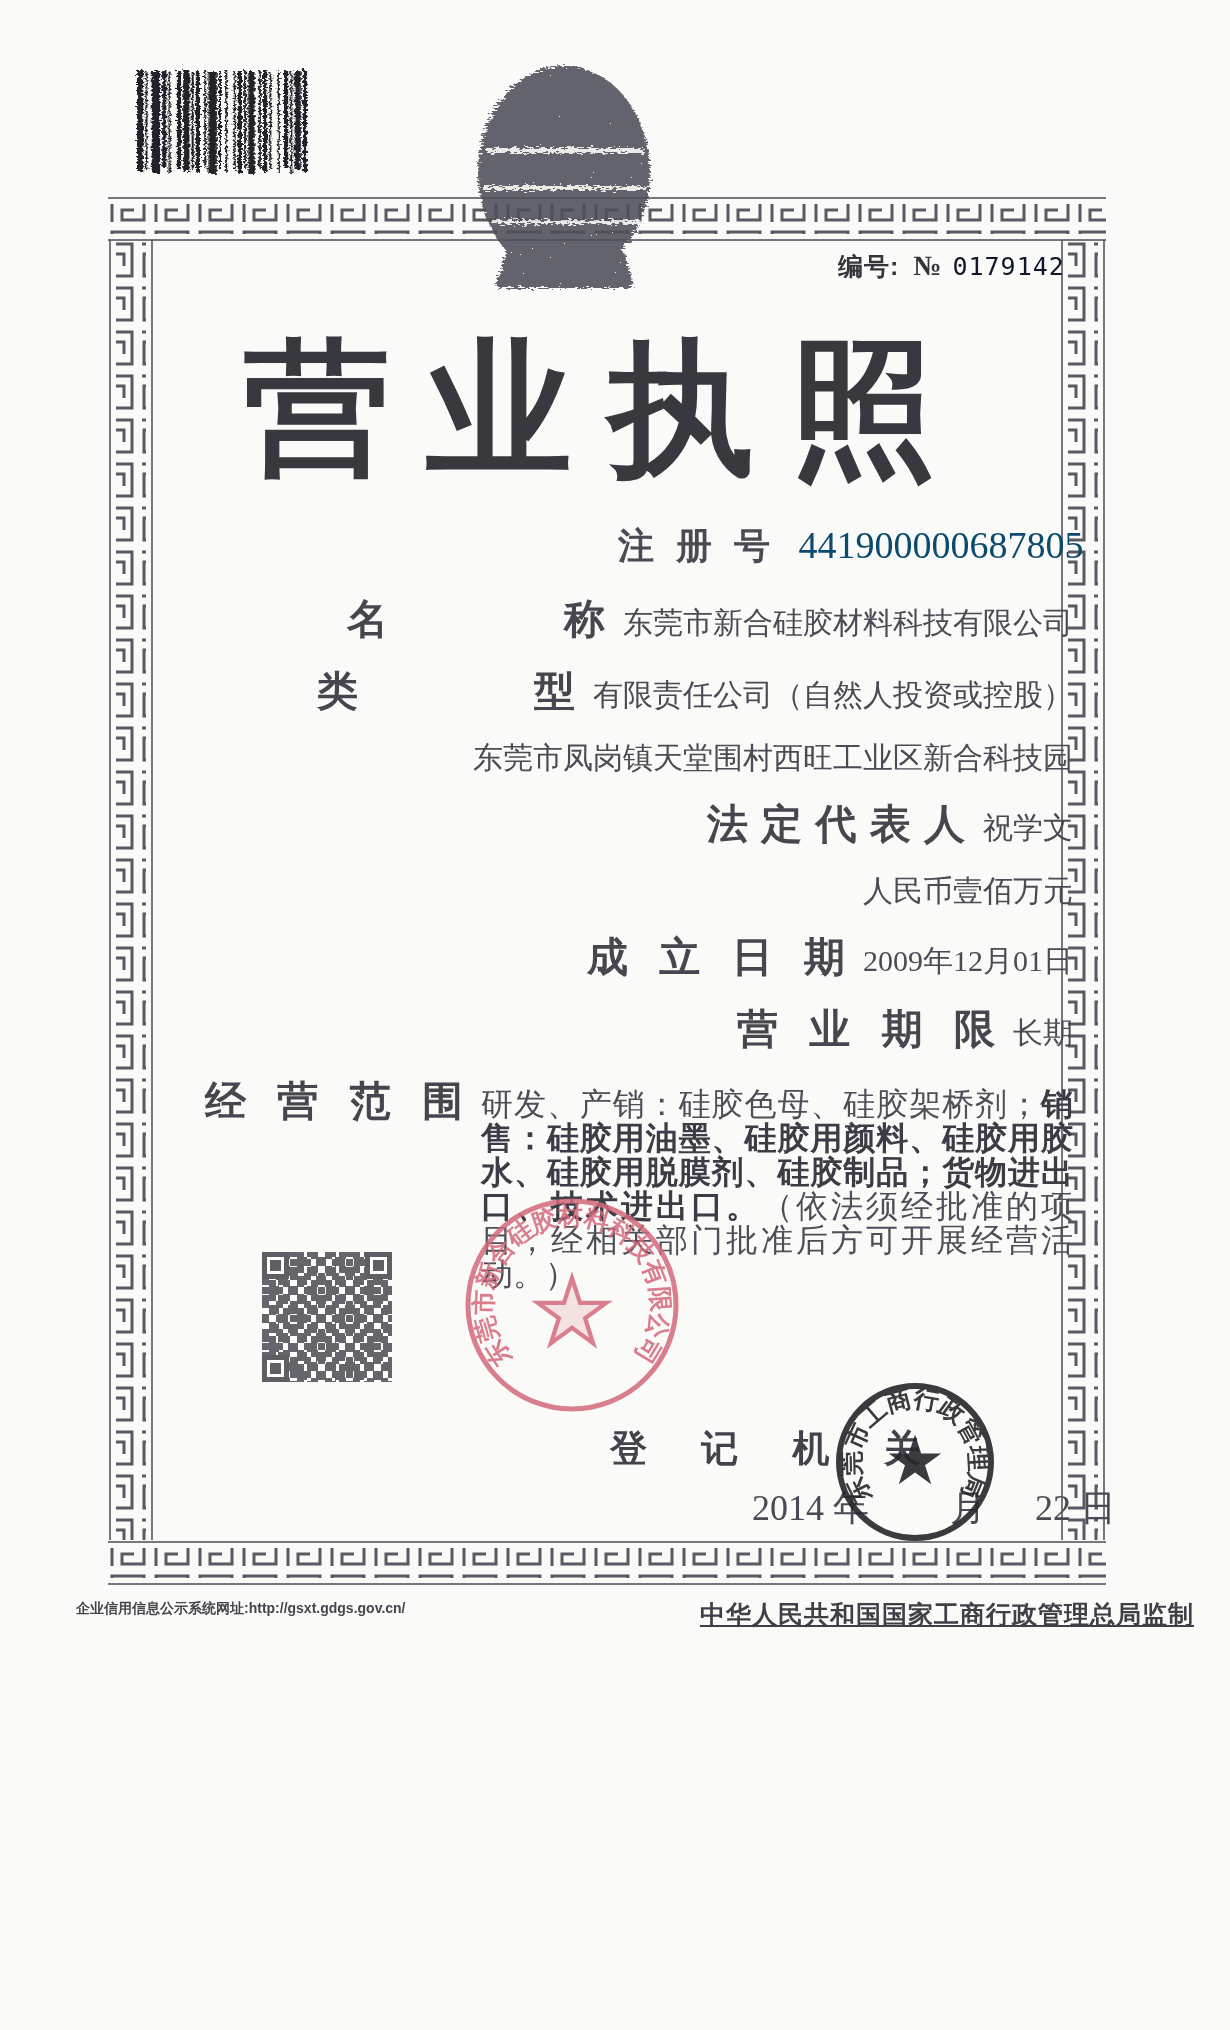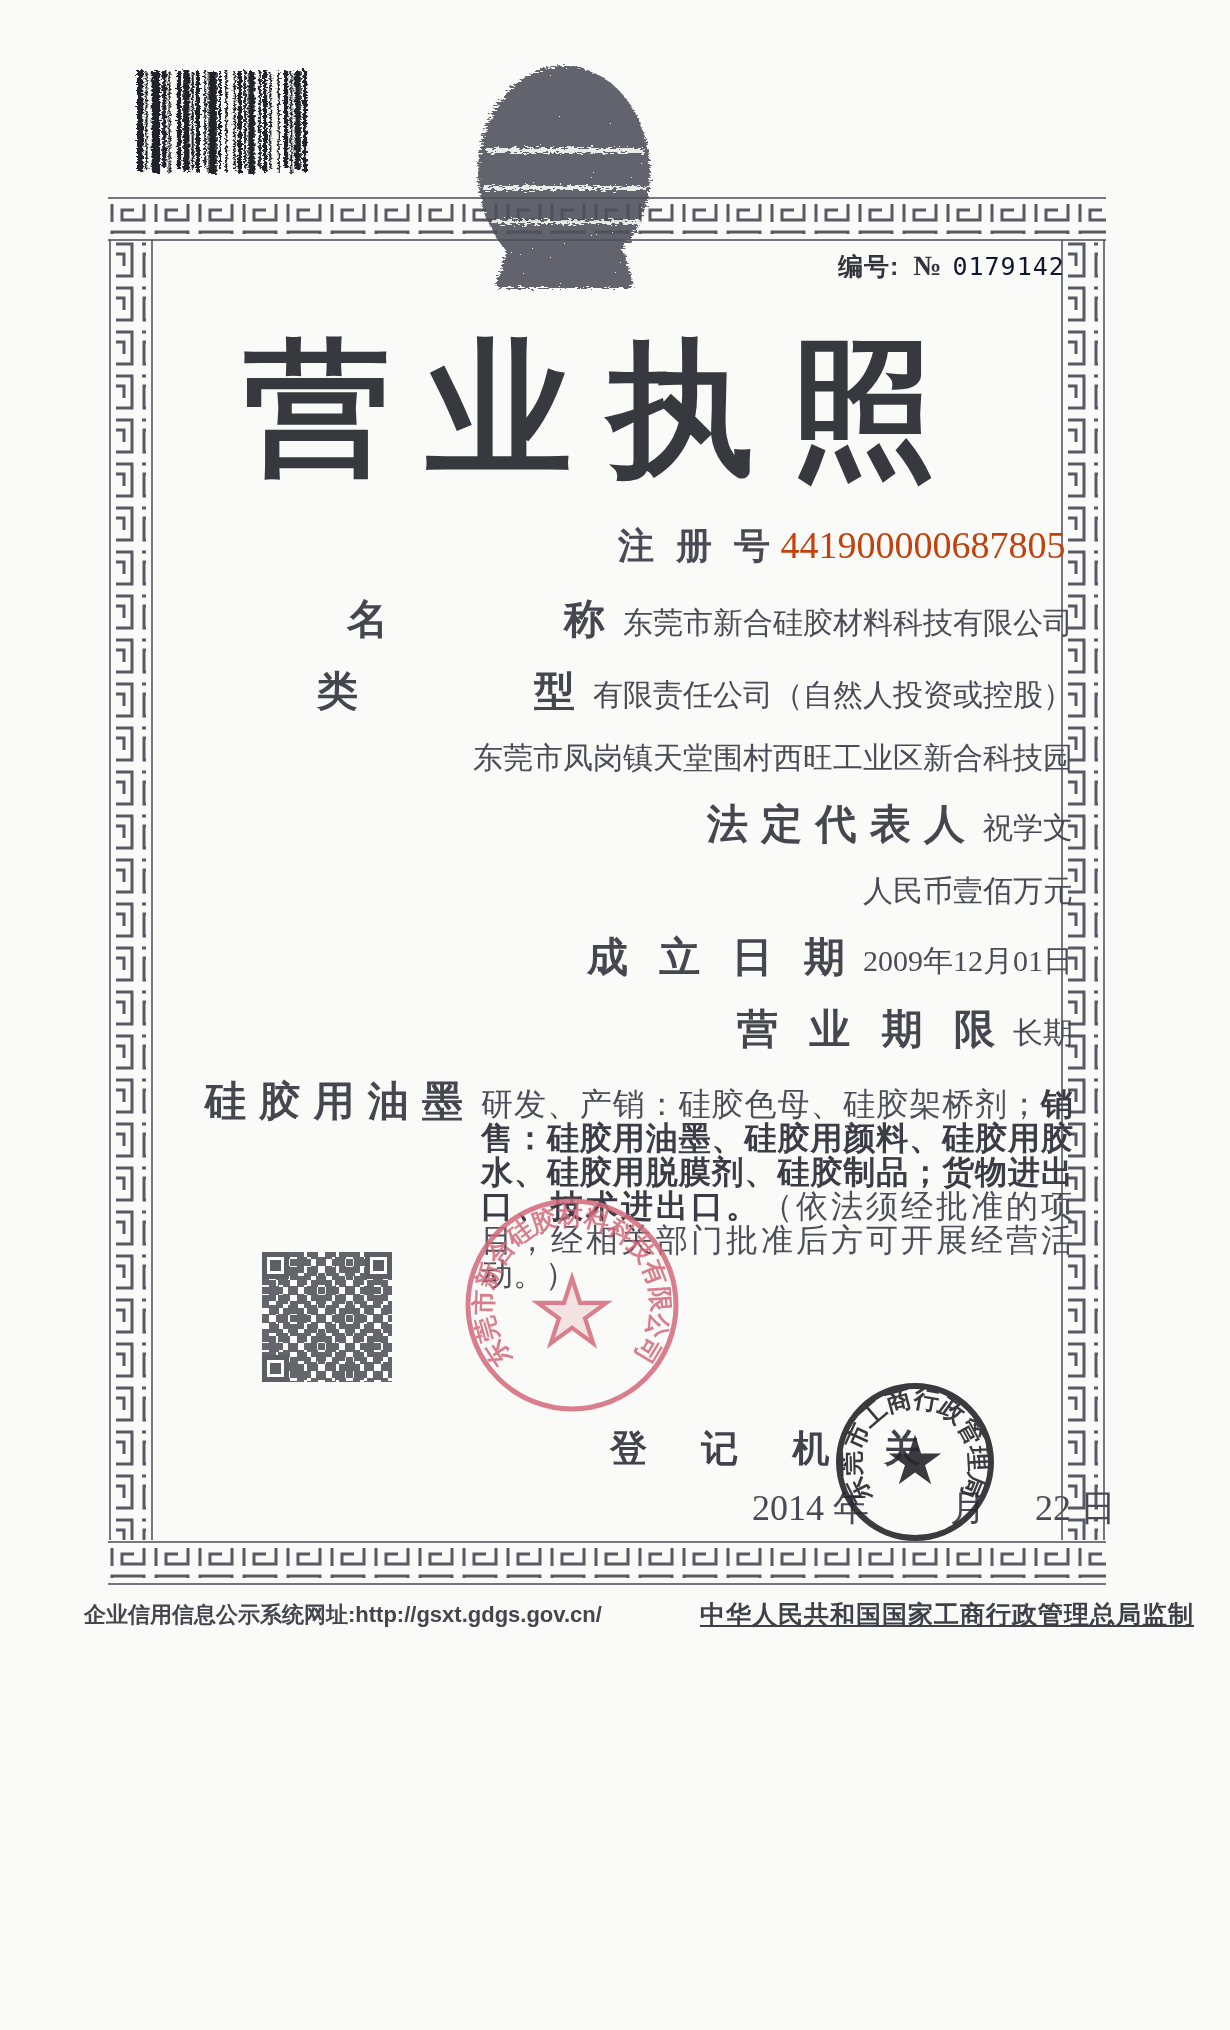--- a/index.html
+++ b/index.html
@@ -31,21 +31,21 @@
   #serial .num{font-family:"DejaVu Sans Mono",monospace;font-weight:normal;font-size:25px;color:#0f172a;}
 
   
   #title{left:160px;top:312px;width:860px;text-align:center;
     font-size:146px;font-weight:900;letter-spacing:36px;color:#38383f;
     font-family:Liberation Serif, serif;z-index:5;text-indent:36px;}
 
   
   #regno{left:618px;top:522px;z-index:5;white-space:nowrap;}
   #regno .rlabel{font-size:36px;font-weight:bold;color:#4a4a54;letter-spacing:6px;}
-  #regno .rnum{font-family:"Liberation Serif",serif;font-size:38px;color:#c2410c;margin-left:0;}
+  #regno .rnum{font-family:"Liberation Serif",serif;font-size:38px;color:#0c4a6e;margin-left:18px;}
 
   
   #fields{left:205px;top:596px;width:868px;z-index:5;}
   .frow{display:flex;align-items:baseline;margin-bottom:25px;justify-content:flex-end;}
   .flabel{flex:0 0 258px;font-size:41px;font-weight:bold;color:#46464f;
     text-align:justify;text-align-last:justify;text-justify:inter-character;line-height:47px;}
   .fvalue{margin-left:18px;font-family:"Liberation Serif",serif;font-size:30px;
     color:#4b4b55;line-height:36px;}
   .fvalue.scope{font-size:32px;line-height:34px;width:592px;text-align:justify;color:#4e4e58;}
   .seg-bold{font-weight:bold;color:#3c3c46;}
@@ -67,21 +67,21 @@
 
   
   #registrar{left:610px;top:1424px;font-size:37px;font-weight:bold;color:#42424c;
     letter-spacing:22px;z-index:5;white-space:nowrap;}
   #datetext{left:752px;top:1484px;font-size:36px;color:#4a4a54;z-index:5;white-space:nowrap;
     font-family:"Liberation Serif",serif;}
   #datetext .d-month{margin-left:72px;}
   #datetext .d-day{margin-left:40px;}
 
   
-  #footer-left{left:84px;top:1600px;font-size:22px;font-weight:bold;color:#45454e;z-index:5;}
+  #footer-left{left:76px;top:1600px;font-size:14px;font-weight:bold;color:#45454e;z-index:5;}
   #footer-right{left:700px;top:1598px;font-size:25px;font-weight:bold;color:#3f3f48;z-index:5;letter-spacing:1px;text-decoration:underline;}
 </style>
 </head>
 <body>
 
 <svg id="b-top" class="abs bstrip" width="998" height="46">
   <defs>
       <pattern id="mH1" width="44" height="30" patternUnits="userSpaceOnUse">
     <path d="M4,26 V6 H36 V24 H14 V14 H26" fill="none" stroke="#5a5a64" stroke-width="3"></path>
   </pattern>
@@ -213,21 +213,21 @@
     </div>
     <div class="frow">
       <span class="flabel">成立日期</span>
       <span class="fvalue">2009年12月01日</span>
     </div>
     <div class="frow">
       <span class="flabel">营业期限</span>
       <span class="fvalue">长期</span>
     </div>
     <div class="frow">
-      <span class="flabel">硅胶用油墨</span>
+      <span class="flabel">经营范围</span>
       <span class="fvalue scope"><span>研发、产销：硅胶色母、硅胶架桥剂；</span><span class="seg-bold">销售：硅胶用油墨、硅胶用颜料、硅胶用胶水、硅胶用脱膜剂、硅胶制品；货物进出口、技术进出口。</span><span>（依法须经批准的项目，经相关部门批准后方可开展经营活动。）</span></span>
     </div>
   </div>
 
 <div id="qr" class="abs">
   <div class="finder" id="f-tl"></div>
   <div class="finder" id="f-tr"></div>
   <div class="finder" id="f-bl"></div>
 </div>
 

